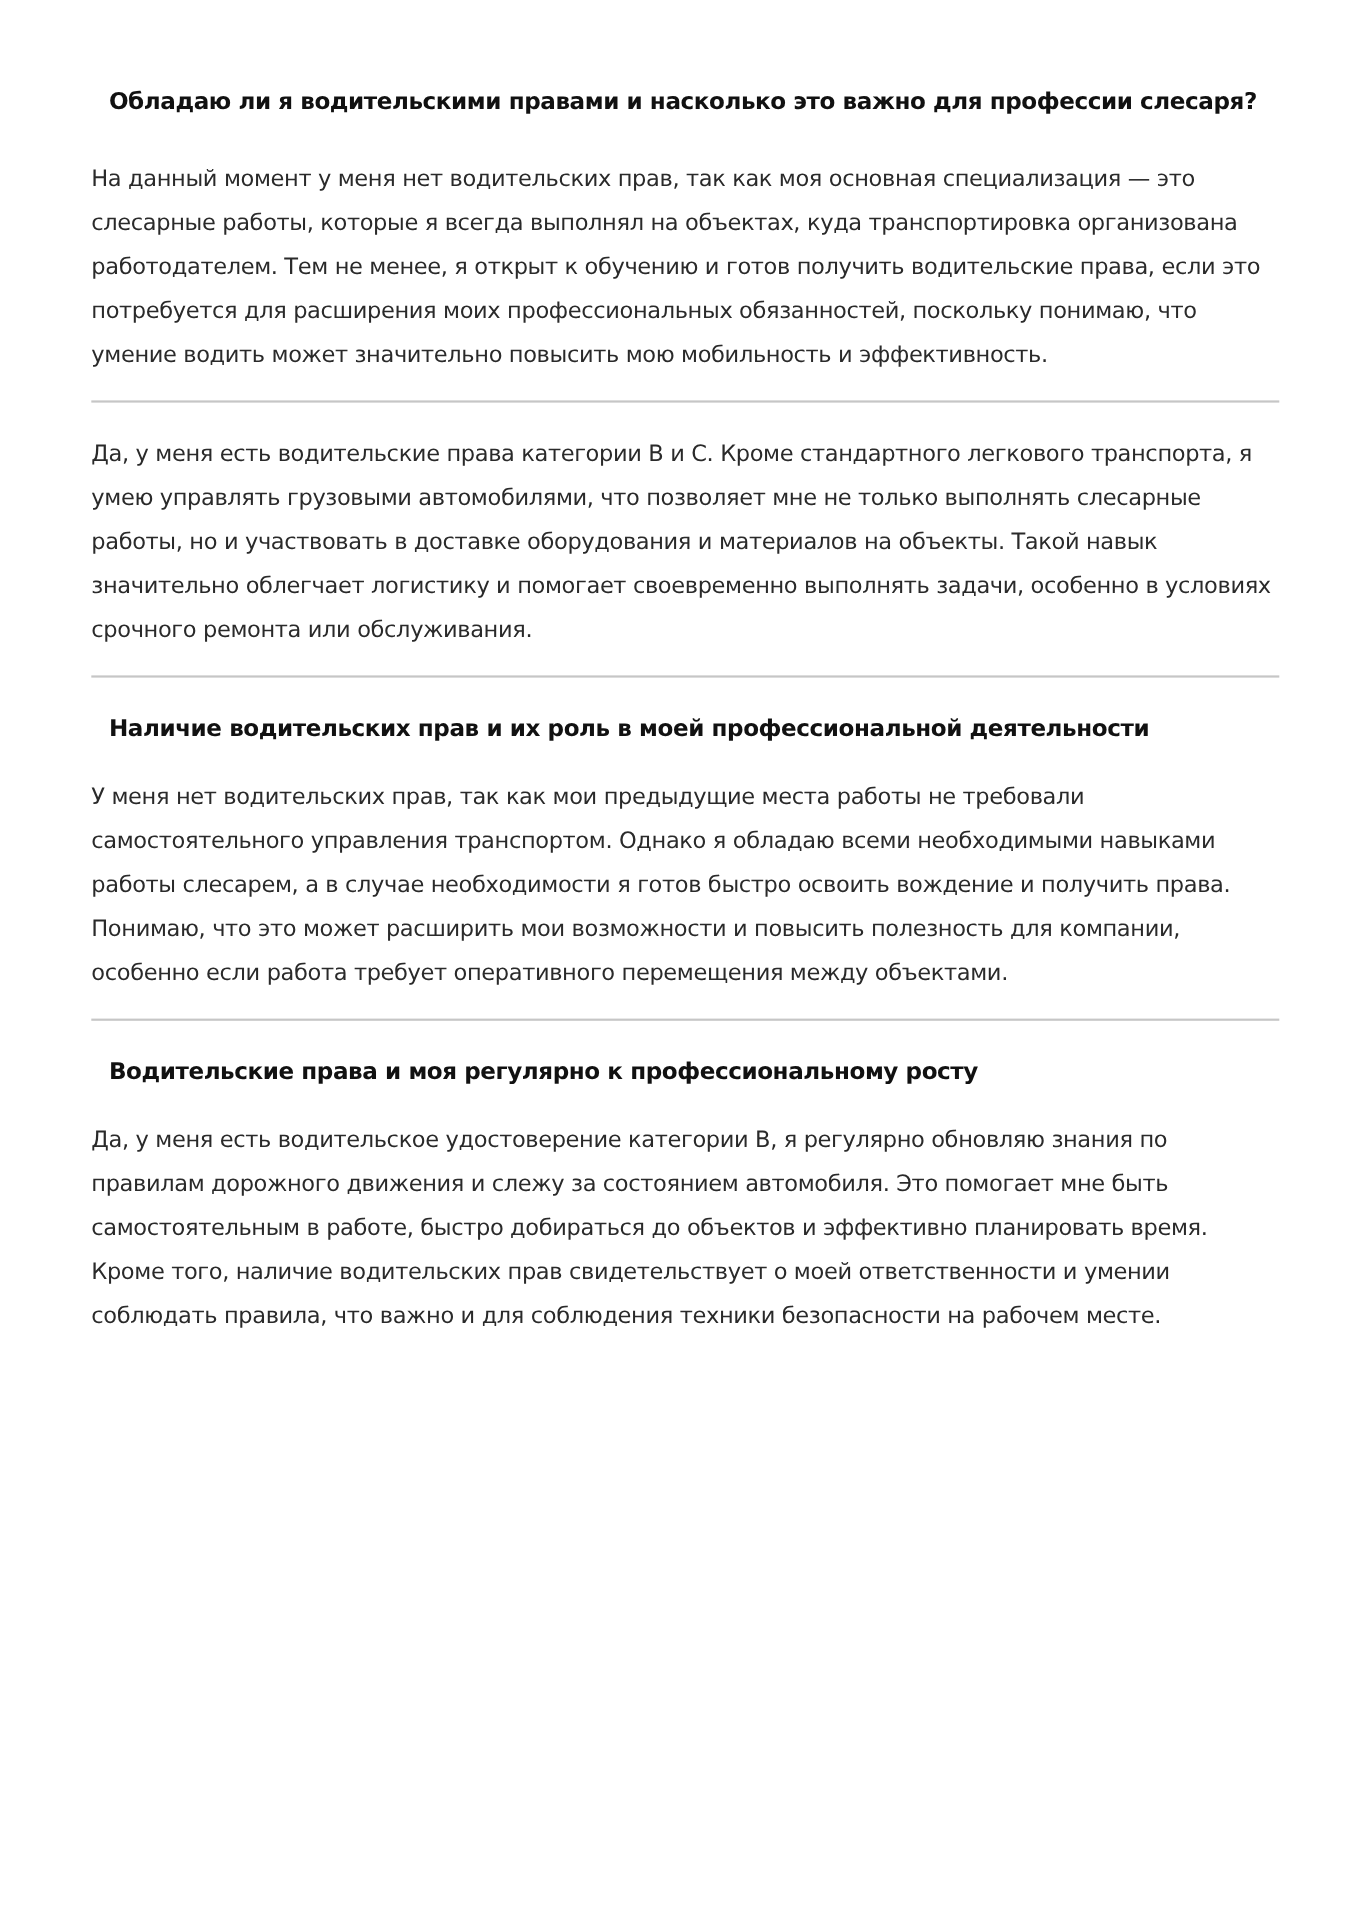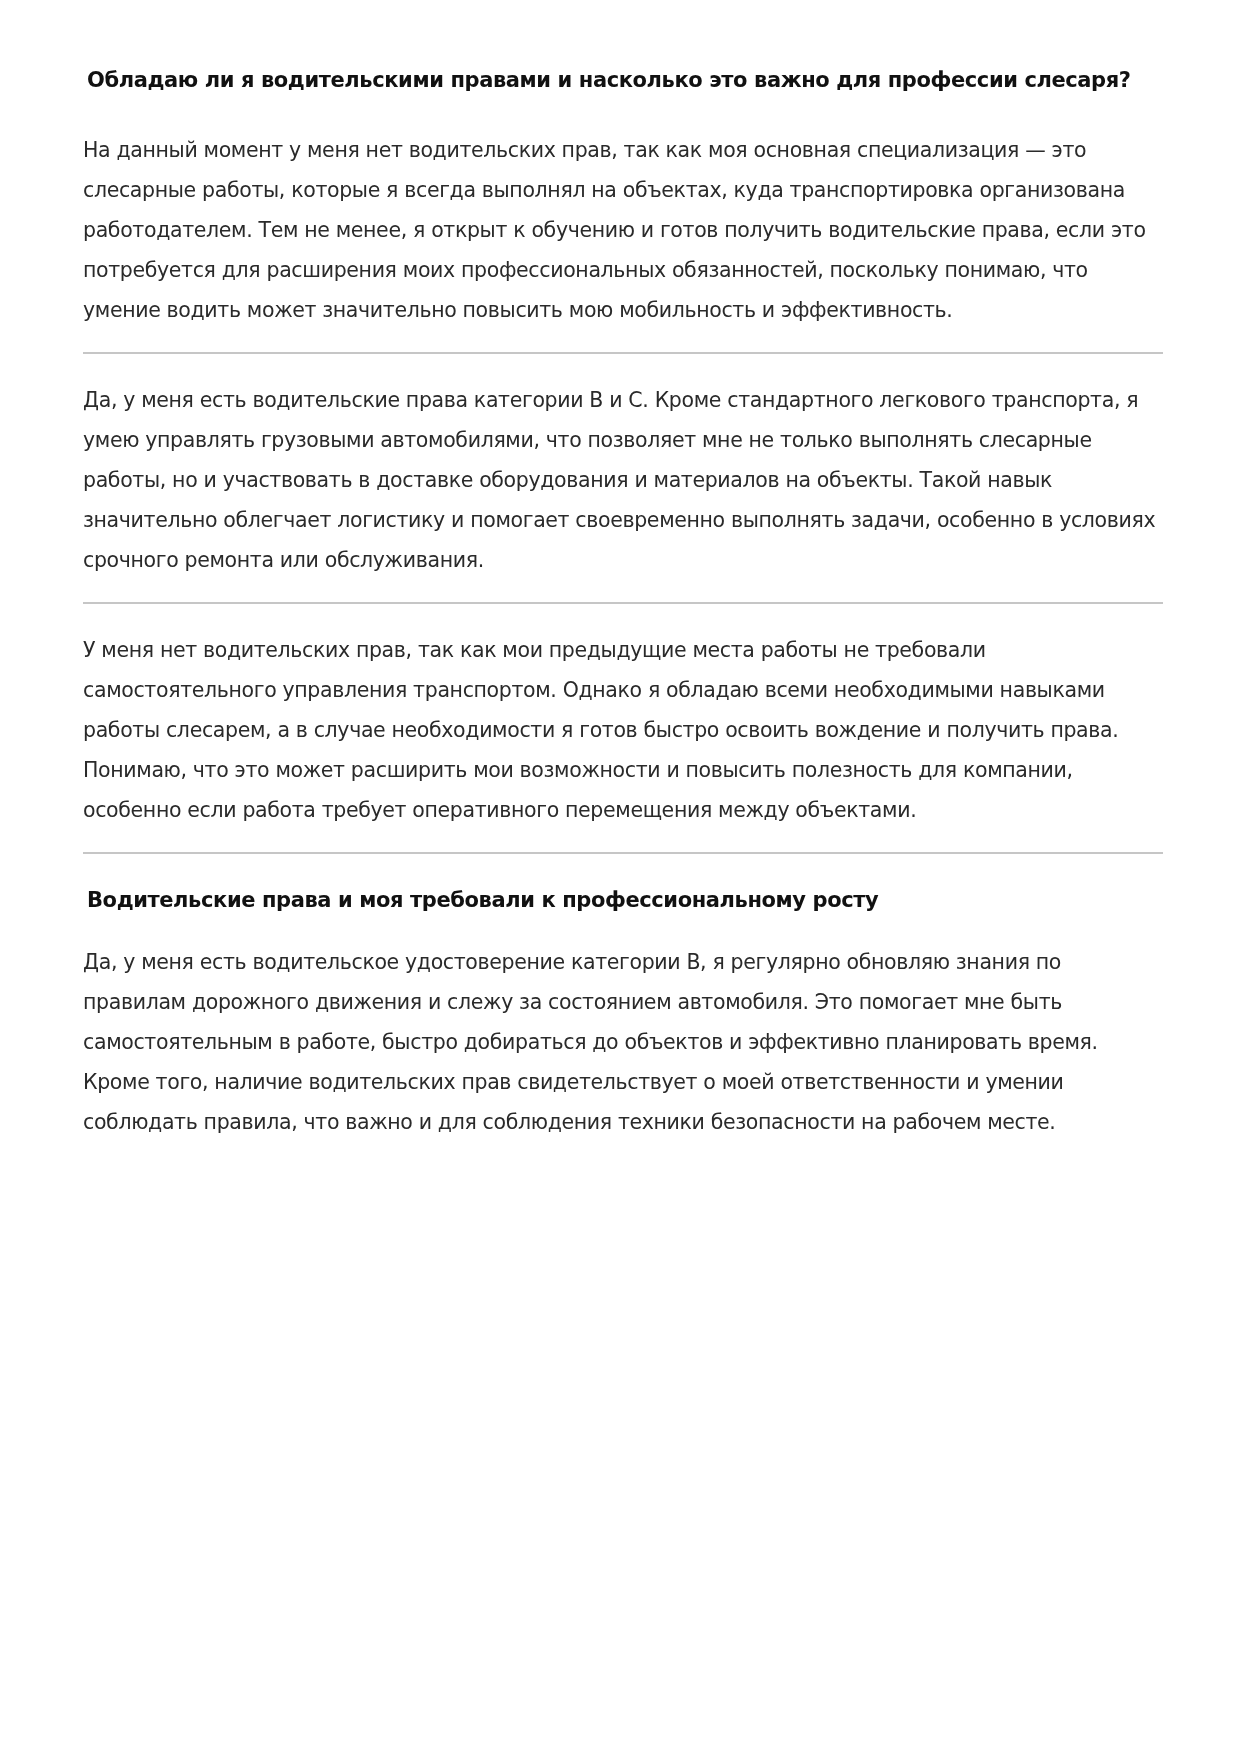--- a/index.html
+++ b/index.html
@@ -17,21 +17,21 @@
     .page {
       position: relative;
       padding: 56px 0 0 83px;
       width: 1080px;
     }
     .section-title {
       font-weight: bold;
       font-size: 21px;
       line-height: 40px;
       color: #111111;
-      margin: 4px;
+      margin: 16px;
       letter-spacing: -0.4px;
     }
     .section-body {
       font-size: 20.5px;
       line-height: 40px;
       color: #2a2a2a;
       margin: 22px 0 0 0;
       letter-spacing: -0.35px;
       word-spacing: 0px;
     }
@@ -56,23 +56,24 @@
 
   <hr class="divider">
 
   <div class="section">
     <p class="section-body">Да, у меня есть водительские права категории B и C. Кроме стандартного легкового транспорта, я умею управлять грузовыми автомобилями, что позволяет мне не только выполнять слесарные работы, но и участвовать в доставке оборудования и материалов на объекты. Такой навык значительно облегчает логистику и помогает своевременно выполнять задачи, особенно в условиях срочного ремонта или обслуживания.</p>
   </div>
 
   <hr class="divider">
 
   <div class="section">
+    <h2 class="section-title">Наличие водительских прав и их роль в моей профессиональной деятельности</h2>
     <p class="section-body">У меня нет водительских прав, так как мои предыдущие места работы не требовали самостоятельного управления транспортом. Однако я обладаю всеми необходимыми навыками работы слесарем, а в случае необходимости я готов быстро освоить вождение и получить права. Понимаю, что это может расширить мои возможности и повысить полезность для компании, особенно если работа требует оперативного перемещения между объектами.</p>
   </div>
 
   <hr class="divider">
 
   <div class="section">
-    <h2 class="section-title">Водительские права и моя требовали к профессиональному росту</h2>
+    <h2 class="section-title">Водительские права и моя регулярно к профессиональному росту</h2>
     <p class="section-body">Да, у меня есть водительское удостоверение категории B, я регулярно обновляю знания по правилам дорожного движения и слежу за состоянием автомобиля. Это помогает мне быть самостоятельным в работе, быстро добираться до объектов и эффективно планировать время. Кроме того, наличие водительских прав свидетельствует о моей ответственности и умении соблюдать правила, что важно и для соблюдения техники безопасности на рабочем месте.</p>
   </div>
 
 </div>
 
 </body></html>

